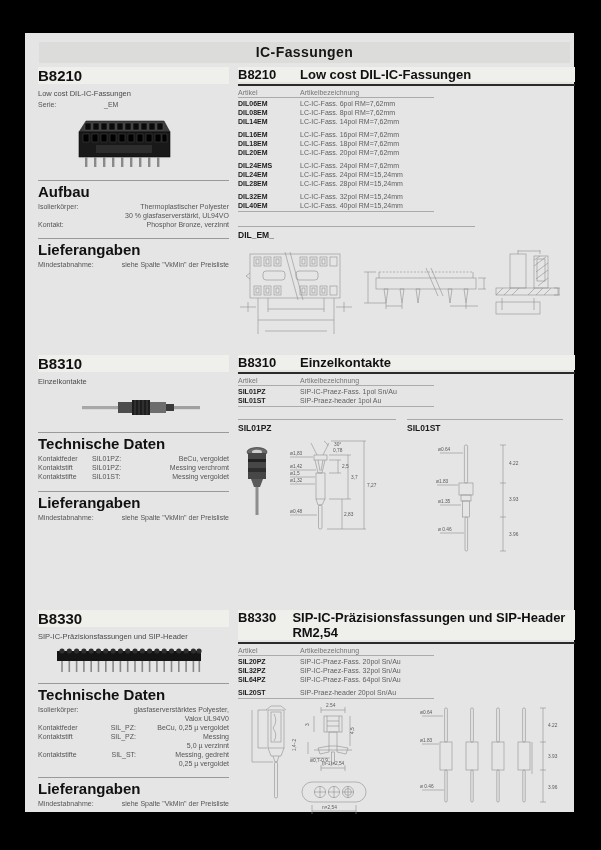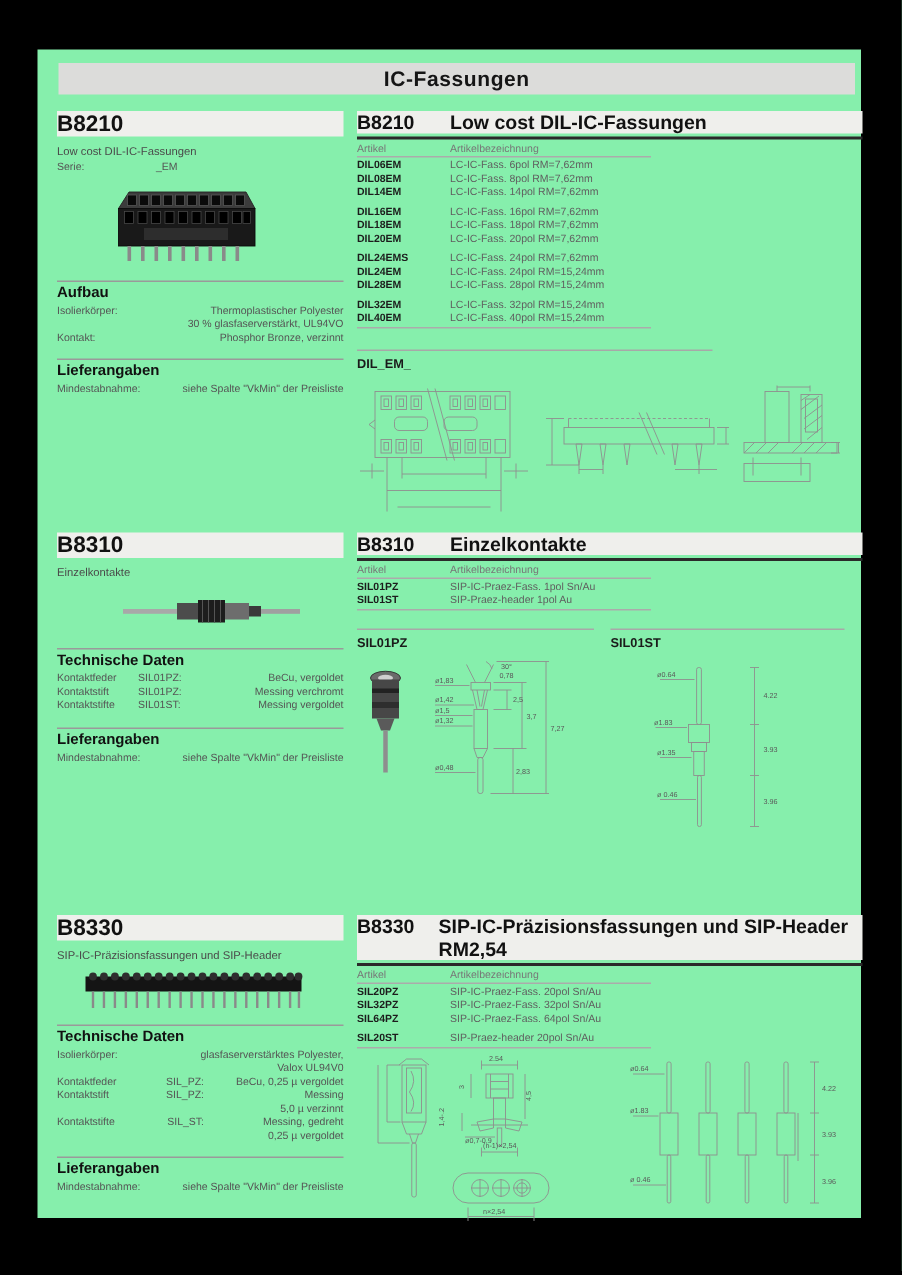--- a/index.html
+++ b/index.html
@@ -1,39 +1,39 @@
 <!DOCTYPE html>
 <html><head>
 <meta charset="utf-8">
 <style>
   * { margin:0; padding:0; box-sizing:border-box; }
   html,body { background:#000; }
   body { width:601px; height:850px; font-family:"Liberation Sans", sans-serif; -webkit-font-smoothing:antialiased; }
   .canvas { position:relative; width:601px; height:850px; background:#000; overflow:hidden; }
-  .page { position:absolute; left:25px; top:33px; width:549px; height:779px; background:#86efac; color:#333; }
+  .page { position:absolute; left:25px; top:33px; width:549px; height:779px; background:#e5e5e5; color:#333; }
 
   .title-bar { position:absolute; left:14px; top:9px; width:531px; height:21px; background:#dcdcda;
                text-align:center; font-size:14px; font-weight:bold; line-height:21px; color:#151515; letter-spacing:.4px; }
 
   .section { position:absolute; left:0; width:549px; }
-  #sec1 { top:41px; height:281px;padding-left:32px; }
+  #sec1 { top:34px; height:281px;padding-left:32px; }
   #sec2 { top:322px; height:255px; }
   #sec3 { top:577px; height:235px; }
 
   .left-col  { position:absolute; left:13px;  width:191px; }
   .right-col { position:absolute; left:213px; width:337px; }
 
   .sec-id { font-size:15px; font-weight:bold; color:#111; line-height:17px; background:#efefec; }
   .subtitle { font-size:7.5px; color:#4a4a4a; margin-top:5px; }
   .kv { display:flex; font-size:7px; color:#555; line-height:9px; }
   .kv .lab { flex:0 0 auto; }
   .kv .code { flex:0 0 auto; margin-left:6px; }
   .kv .val { flex:1 1 auto; text-align:right; }
   .rule { border-top:1px solid #9a9a9a; }
-  h3.blk { font-size:10px; font-weight:bold; color:#111; margin-top:2px; }
+  h3.blk { font-size:15px; font-weight:bold; color:#111; margin-top:2px; }
 
   .photo { display:block; }
 
   
   .tbl-title { display:flex; align-items:baseline; background:#efefec; }
   .tbl-title .tid { font-size:13px; font-weight:bold; color:#111; width:62px; }
   .tbl-title .ttx { font-size:13px; font-weight:bold; color:#111; }
   .thick { border-top:2px solid #2a2a2a; margin-top:2px; }
   .thead { display:flex; font-size:7px; color:#777; margin-top:2px; line-height:9px; }
   .thead .c1 { width:62px; }

